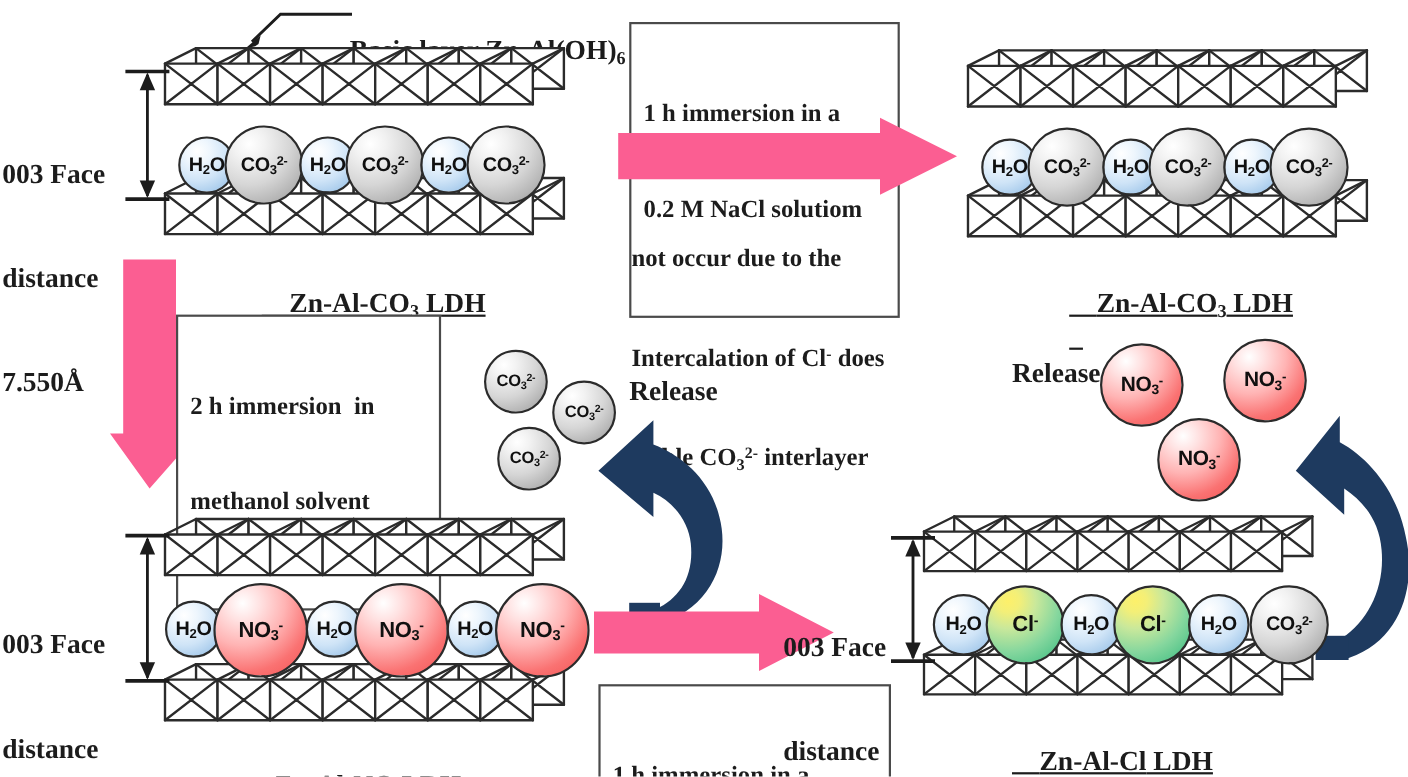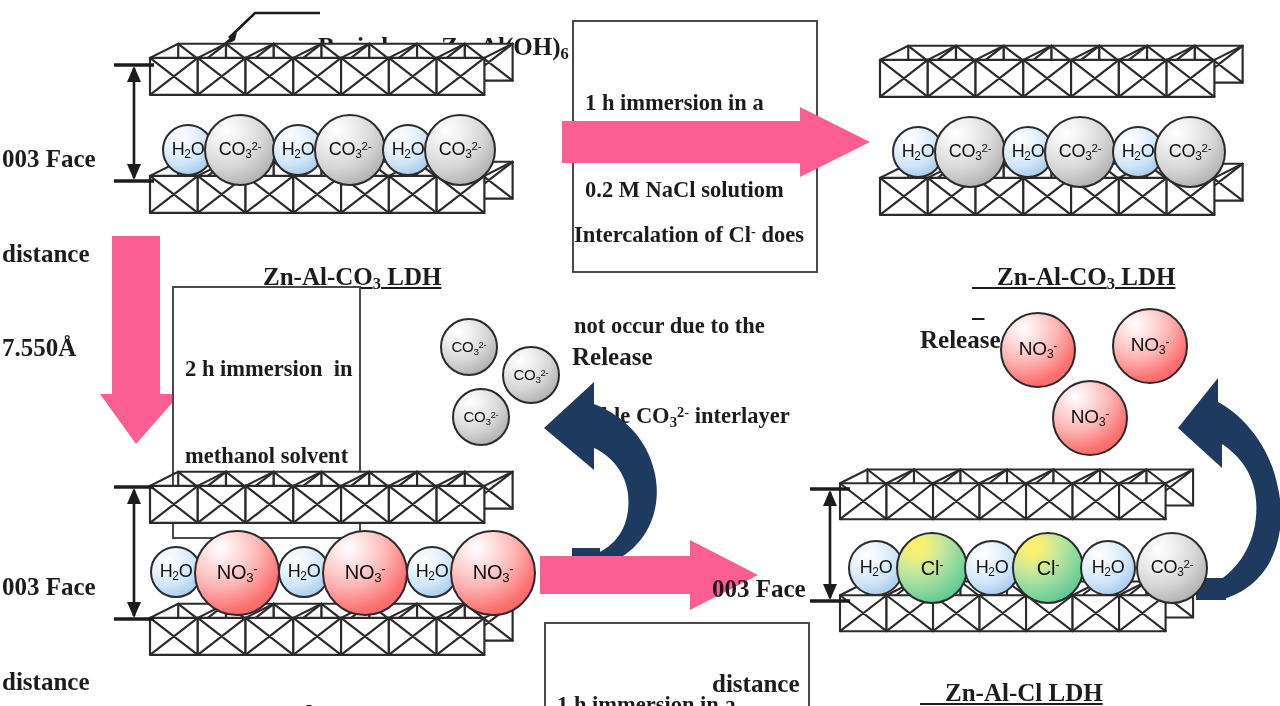--- a/index.html
+++ b/index.html
@@ -26,39 +26,39 @@
   .struct-name{font-size:25px;font-weight:700;text-decoration:underline;}
   .basic-layer{font-size:25px;font-weight:700;}
   .release{font-size:25px;font-weight:700;}
 
   .boxtxt{
     border:2px solid #4a4a4a;
     background:#fff;
     font-size:22.5px;
     font-weight:700;
     line-height:1.30;
-    padding:7px 11px 8px 11px;
+    padding:7px 11px 24px 11px;
     box-sizing:border-box;
     font-family:"Liberation Serif", serif;
     color:#1c1c1c;
     white-space:pre;
   }
 
   sub{font-size:.66em;vertical-align:-0.26em;}
   sup{font-size:.64em;vertical-align:0.44em;}
 
   
   .sph{
     position:absolute;
     border-radius:50%;
     border:2.2px solid #2b2b2b;
     display:flex;align-items:center;justify-content:center;
     box-sizing:border-box;
     font-family:"Liberation Sans", sans-serif;
-    font-weight:400;
+    font-weight:700;
     color:#101010;
     text-align:center;
     letter-spacing:-0.3px;
   }
   .sph span{position:relative;z-index:2;pointer-events:none;}
   .sph.water{
     background:radial-gradient(circle at 32% 24%, #ffffff 0%, #eef6fd 24%, #cfe4f7 55%, #a9ccec 80%, #8bb6df 100%);
   }
   .sph.carb{
     background:radial-gradient(circle at 30% 22%, #ffffff 0%, #f2f2f2 20%, #d6d6d6 52%, #b2b2b2 80%, #9a9a9a 100%);
@@ -211,22 +211,22 @@
     <div>0.2 M NaCl solutiom</div>
   </div>
 
   <div class="abs pinkwrap" style="left:562px;top:107px;">
     <svg width="310" height="70" viewBox="0 0 310 70">
       <path d="M0 14 L238 14 L238 0 L308 35 L238 70 L238 56 L0 56 Z" fill="#fb5e92"></path>
     </svg>
   </div>
 
   <div class="abs lbl" style="left:574px;top:160px;font-size:22.5px;line-height:1.34;font-weight:700;">
+    <div>not occur due to the</div>
     <div><span>Intercalation of Cl</span><sup>-</sup><span> does</span></div>
-    <div>not occur due to the</div>
     <div><span>stable CO</span><sub>3</sub><sup>2-</sup><span> interlayer</span></div>
   </div>
 
   <div class="abs latwrap" style="left:880px;top:34px;">
     <svg width="380" height="80" viewBox="0 0 350 70">
         <use href="#ldhslab"></use>
       </svg>
   </div>
   <div class="abs latwrap" style="left:880px;top:152px;">
     <svg width="380" height="80" viewBox="0 0 350 70">
@@ -258,21 +258,21 @@
   <div class="abs lbl struct-name" style="left:972px;top:232px;">
     <span>Zn-Al-CO</span><sub>3</sub><span> LDH</span>
   </div>
 
   <div class="abs pinkwrap" style="left:100px;top:236px;">
     <svg width="84" height="210" viewBox="0 0 84 210">
       <path d="M12 0 L60 0 L60 158 L80 158 L36 208 L0 158 L12 158 Z" fill="#fb5e92"></path>
     </svg>
   </div>
 
-  <div class="abs boxtxt" style="left:160px;top:286px;width:189px;margin-left:12px;">
+  <div class="abs boxtxt" style="left:160px;top:286px;width:241px;">
     <div>2 h immersion  in</div>
     <div>methanol solvent</div>
   </div>
 
   <div class="abs" style="left:440px;top:318px;width:220px;height:130px;">
     <div class="sph carb" style="left:0px;top:0px;width:58px;height:58px;font-size:15px;">
         <span><span>CO</span><sub>3</sub><sup>2-</sup></span>
       </div>
     <div class="sph carb" style="left:62px;top:28px;width:58px;height:58px;font-size:15px;">
         <span><span>CO</span><sub>3</sub><sup>2-</sup></span>

